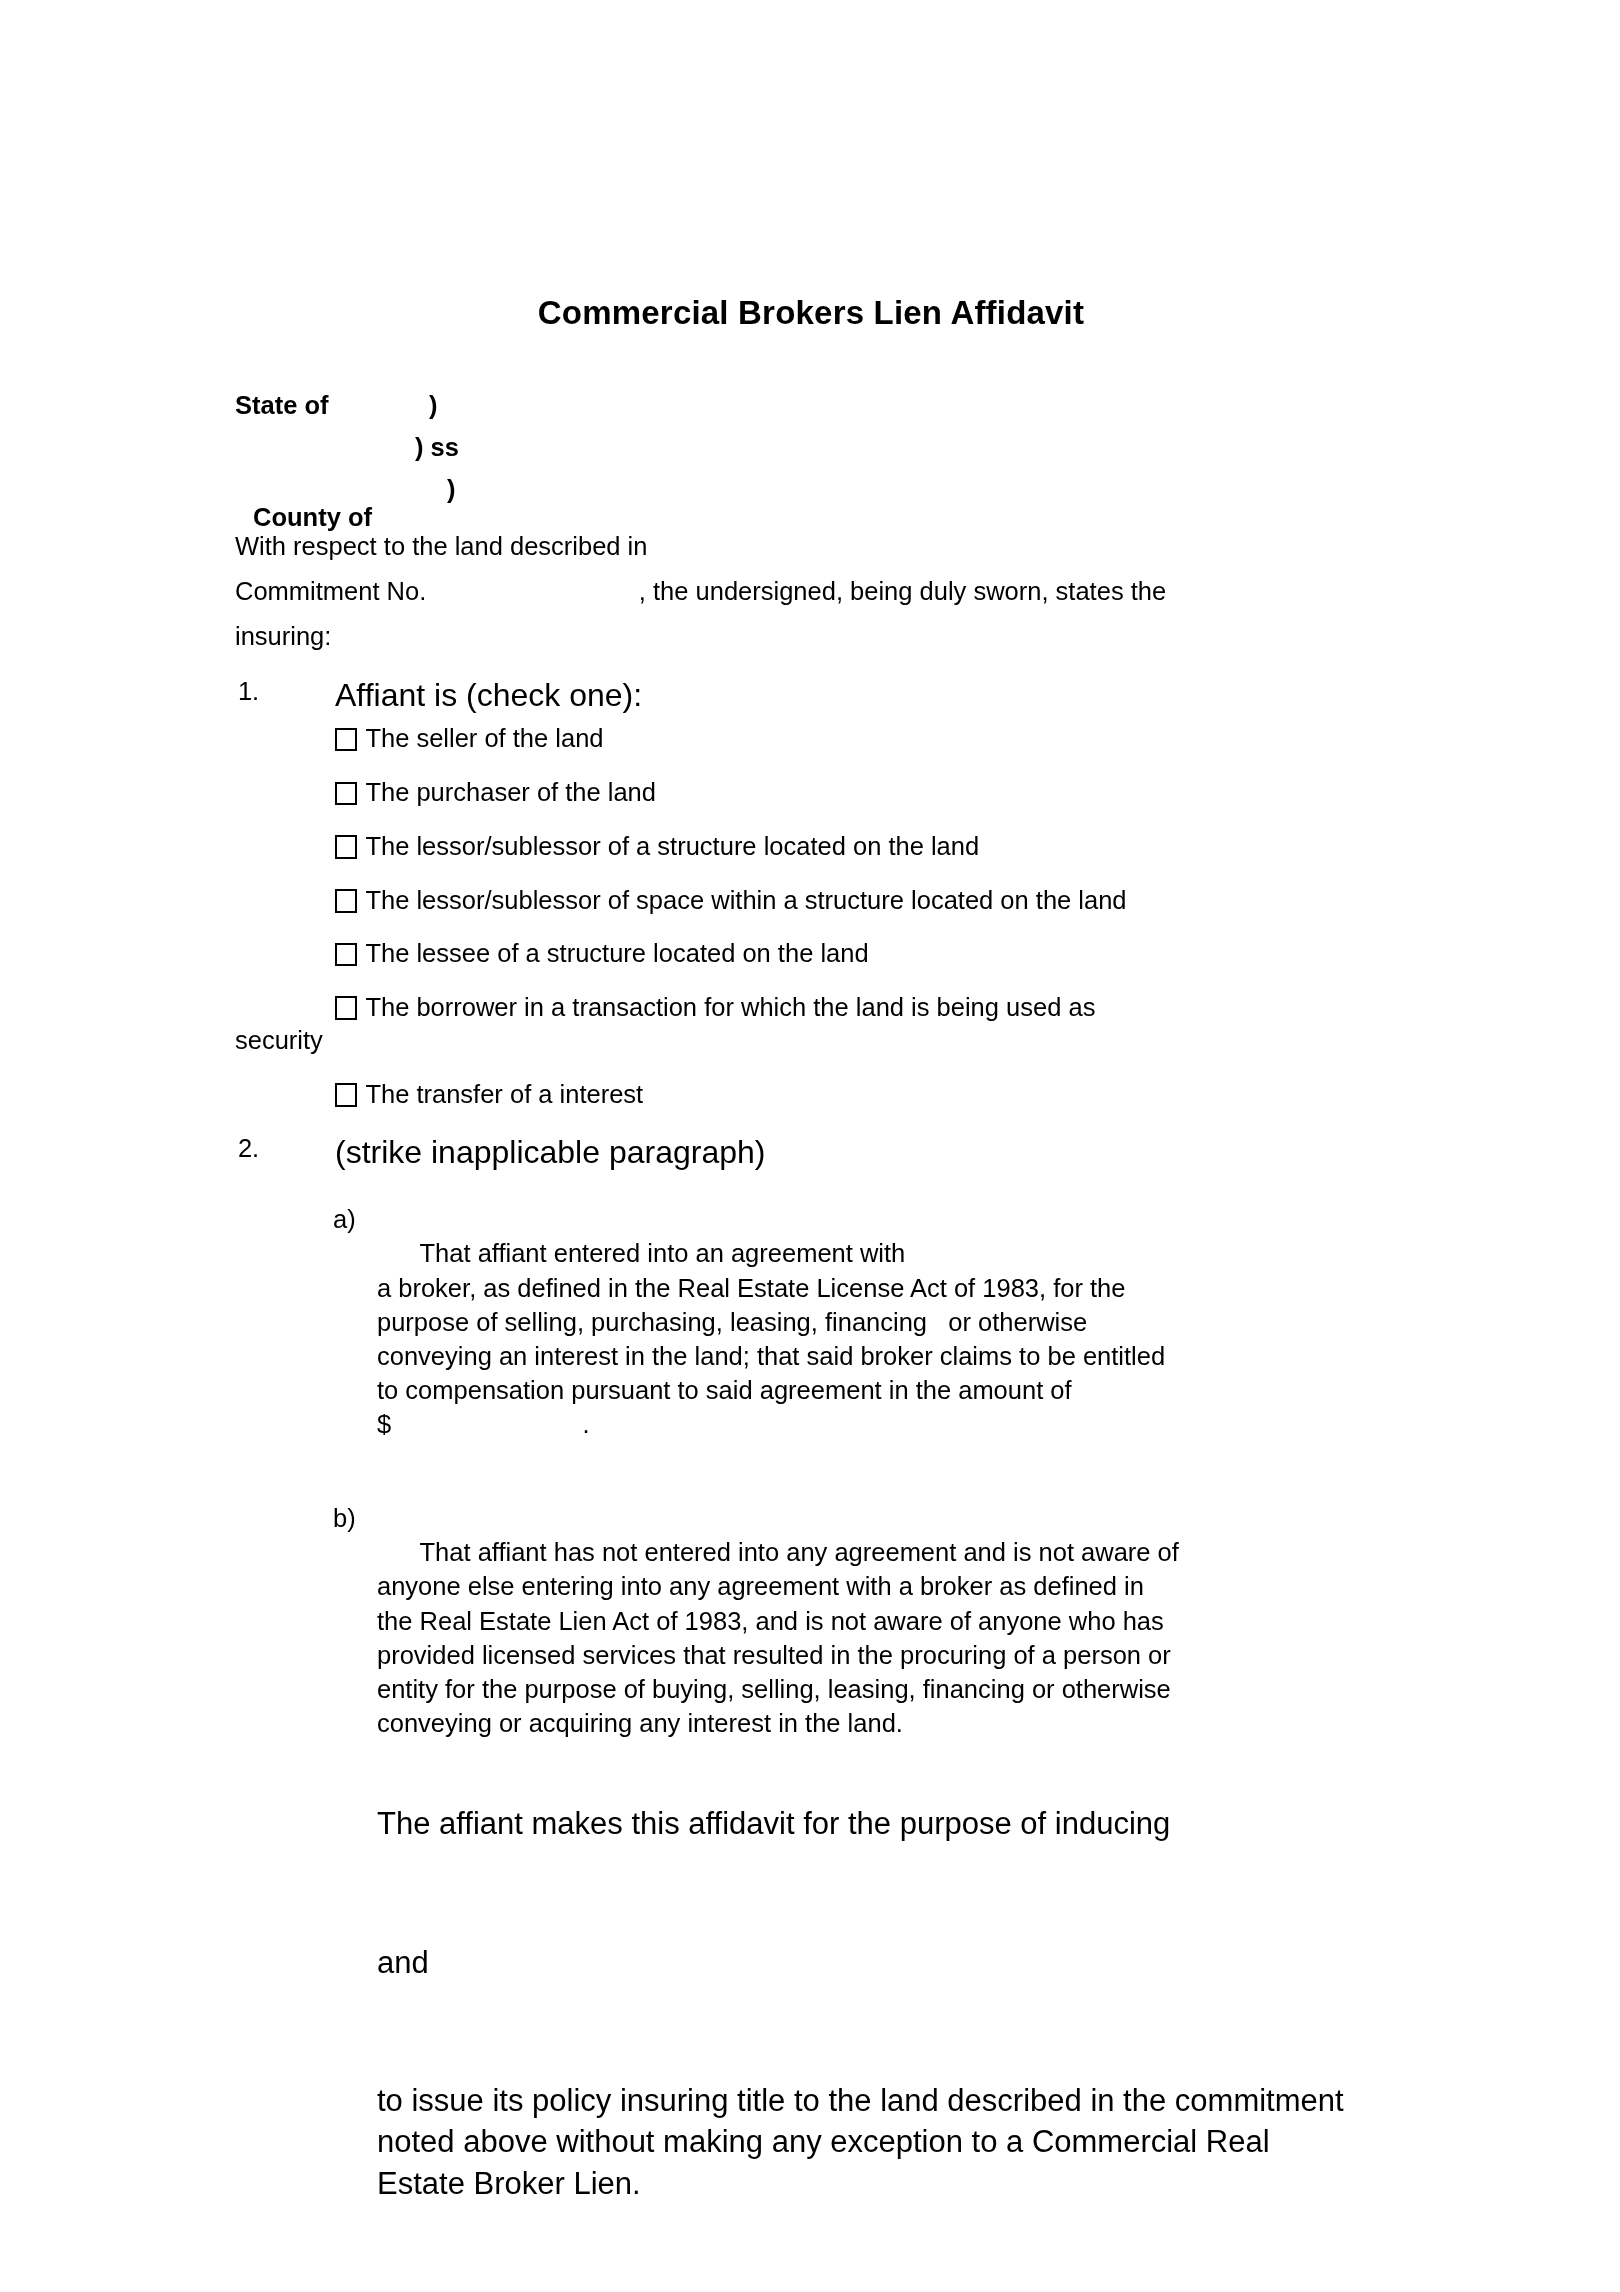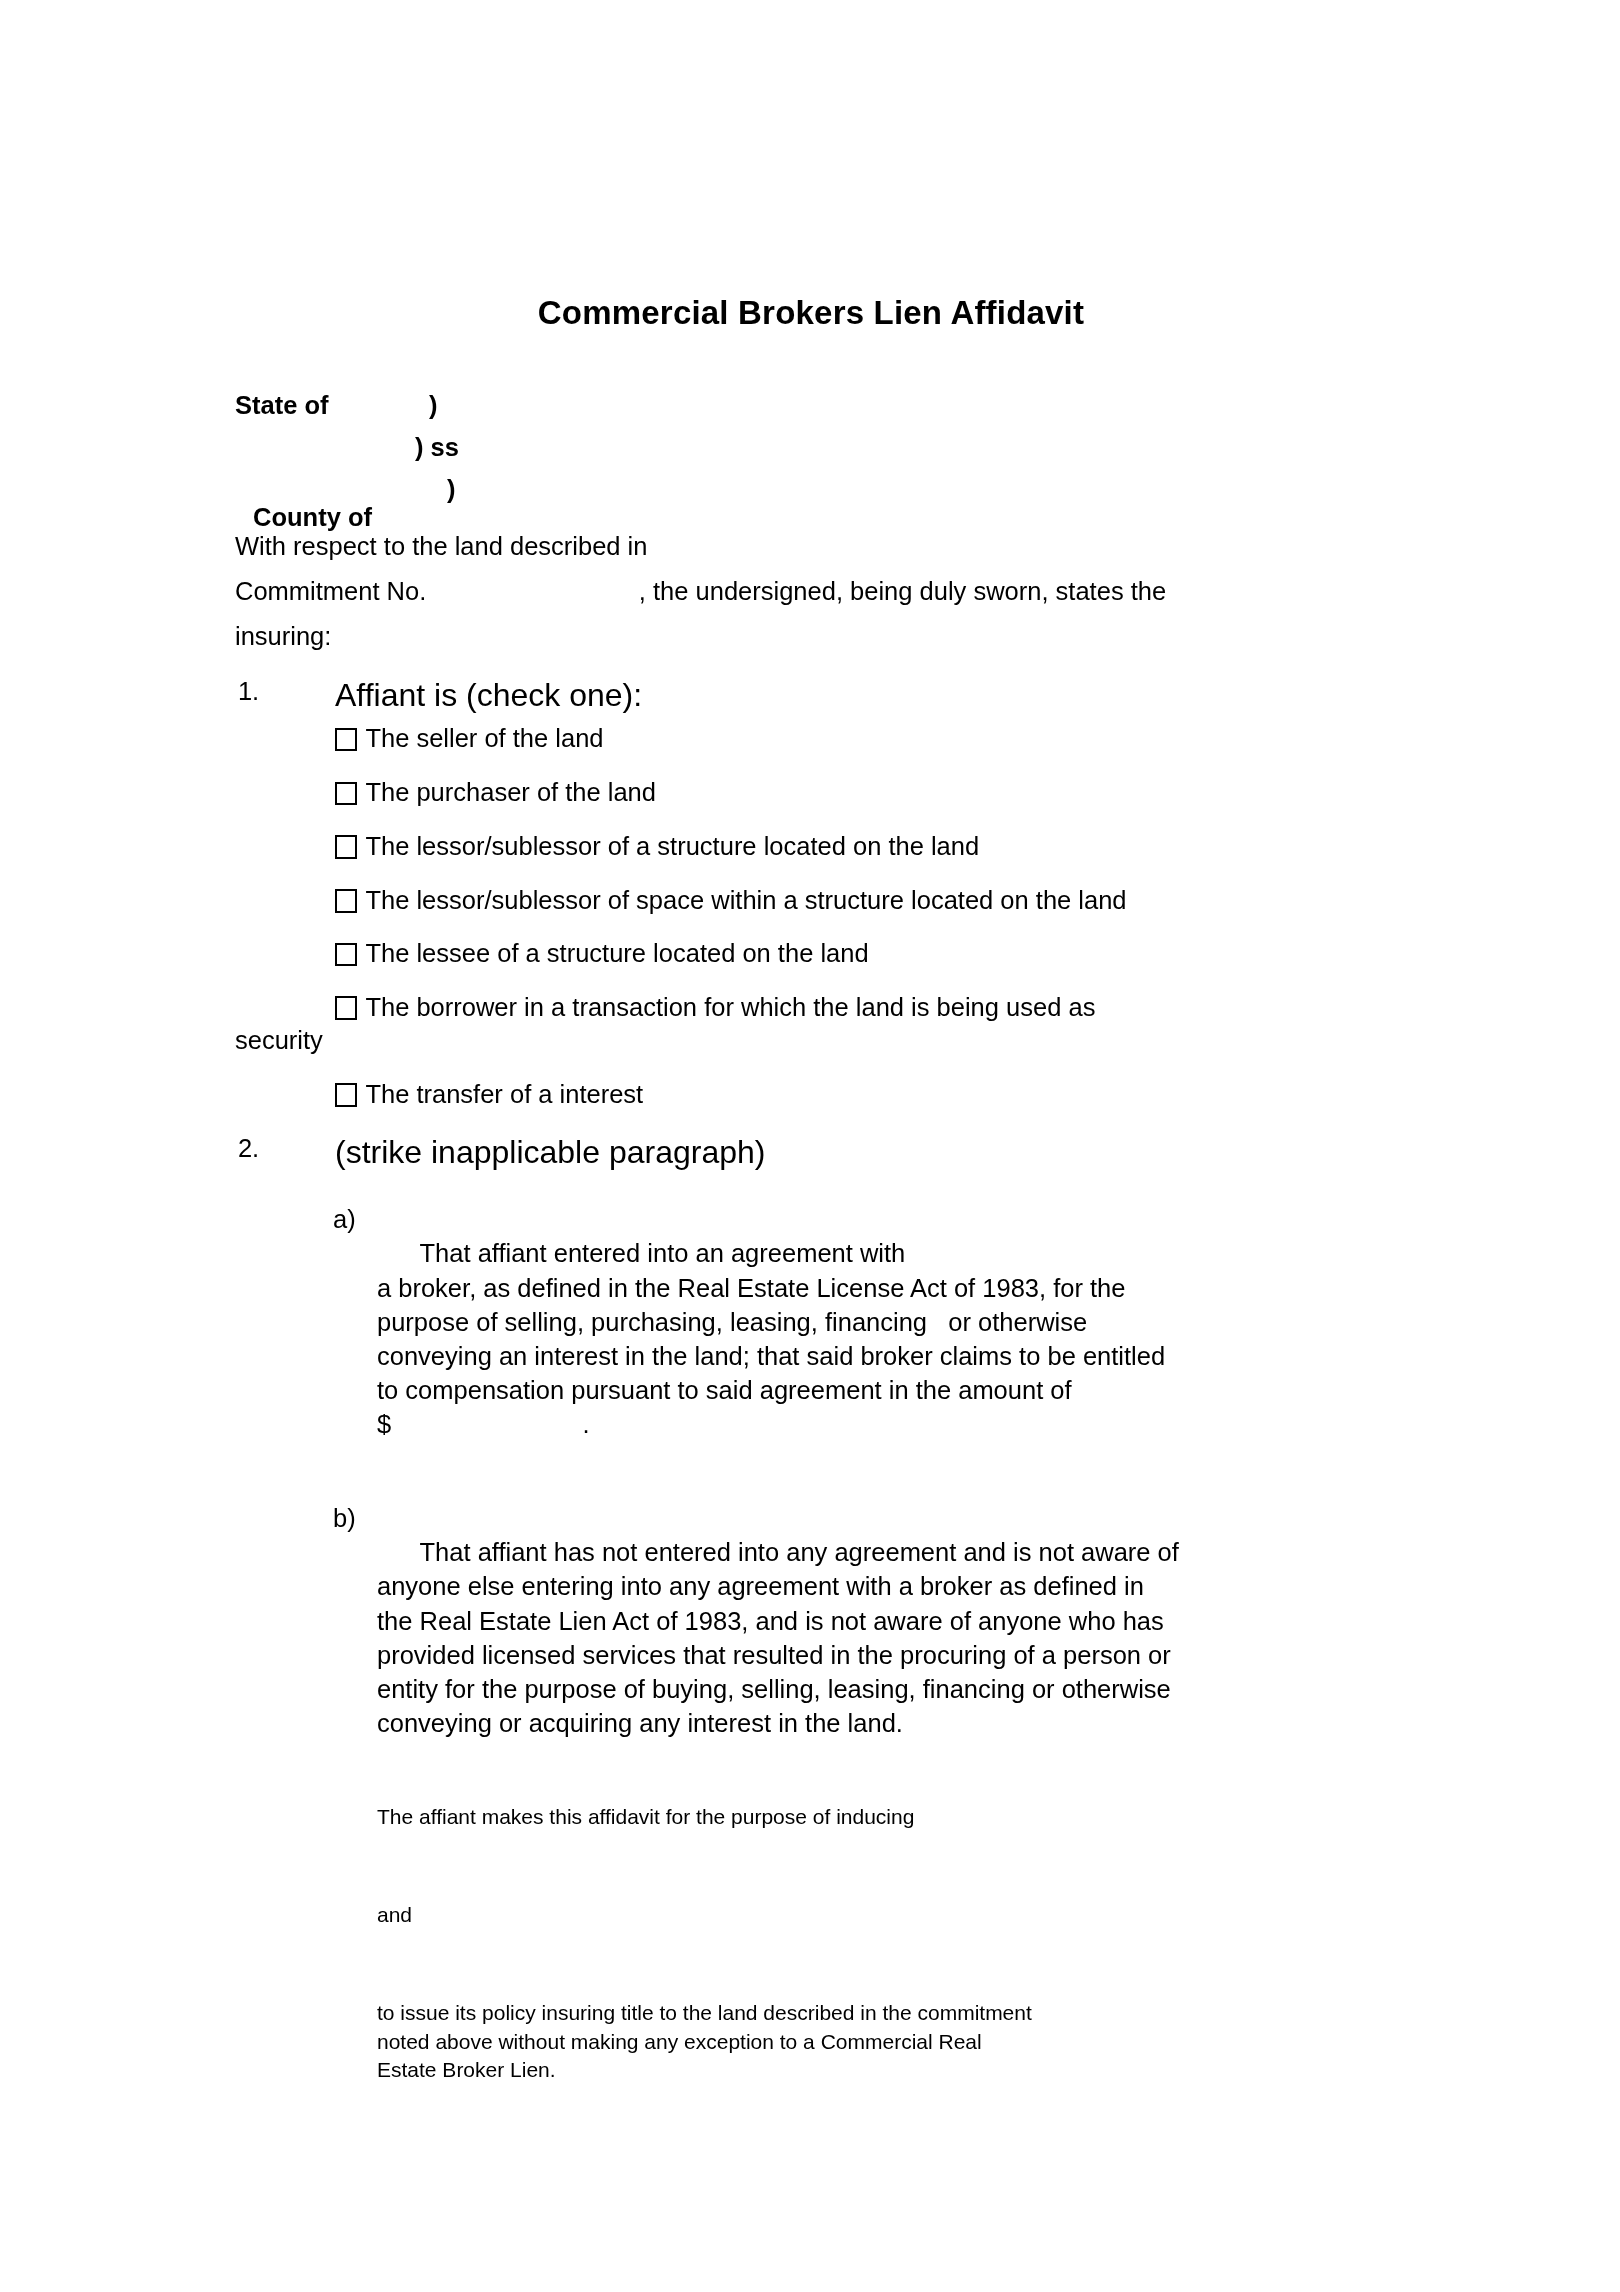--- a/index.html
+++ b/index.html
@@ -126,21 +126,21 @@
   }
   .sub-marker {
     position: absolute;
     left: 98px;
     top: 0;
     font-size: 25.5px;
   }
   .sub-block {
     position: relative;
     padding-left: 142px;
-    font-size: 21px;
+    font-size: 31px;
     line-height: 1.34;
     margin: 0 0 13.7px 0;
     white-space: pre-wrap;
   }
   .center-blank {
     display: block;
     text-align: left;
     padding-right: 167px;
   }
 </style>

